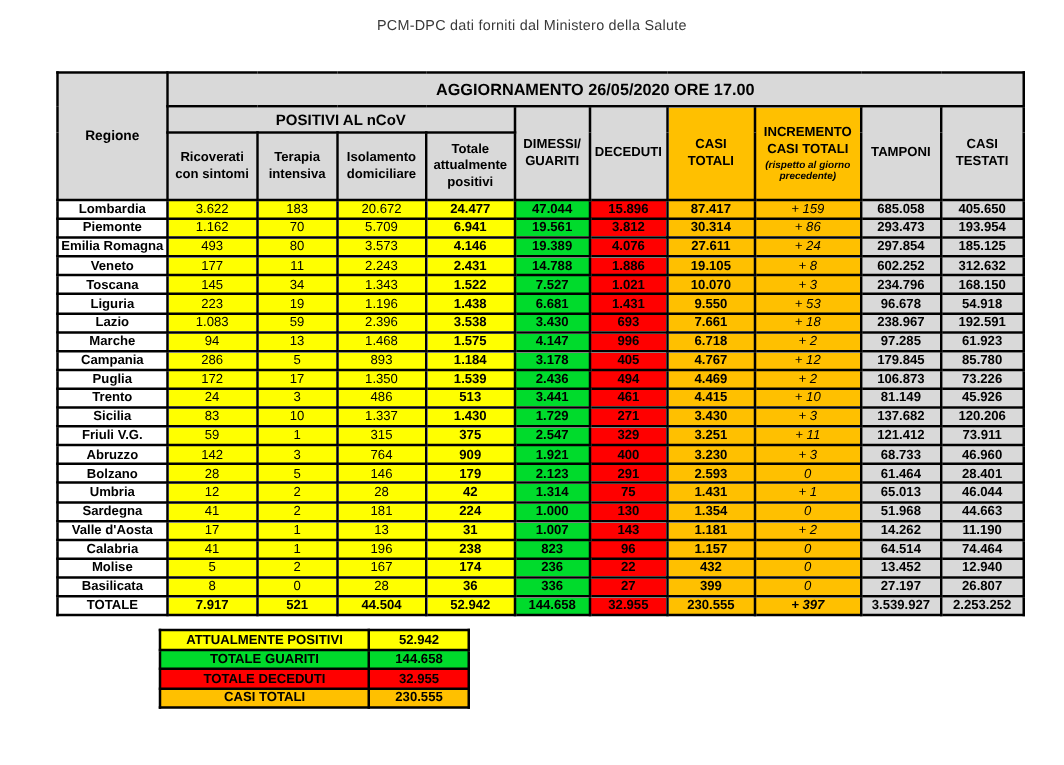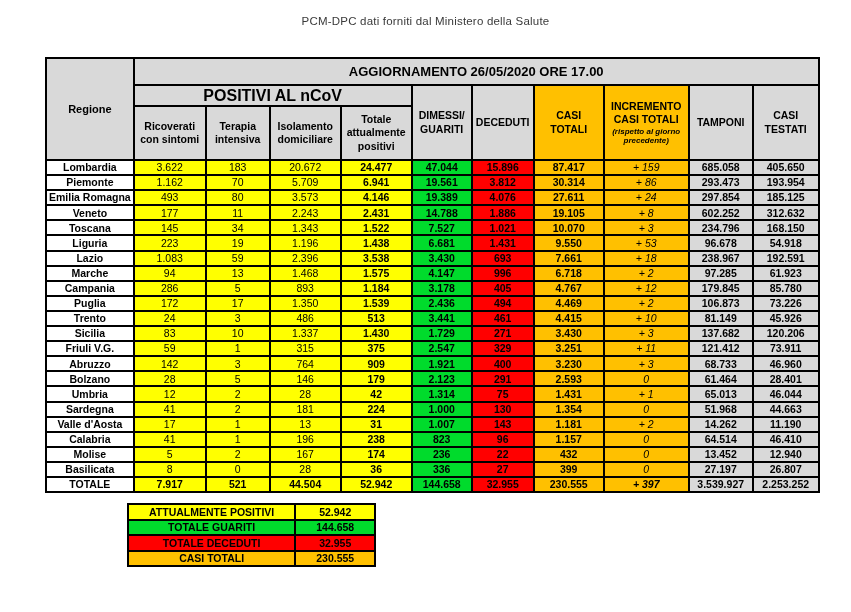--- a/index.html
+++ b/index.html
@@ -24,21 +24,21 @@
     border:2px solid var(--border); padding:0 2px; text-align:center;
     overflow:hidden;
   }
   th.banner{
     background:var(--header-gray); font-size:13px; font-weight:bold; height:25px;
   }
   th.regione-h{
     background:var(--header-gray); font-size:11px; font-weight:bold;margin-left:28px;
   }
   th.group{
-    background:var(--header-gray); font-size:16px; font-weight:bold; height:19px;
+    background:var(--header-gray); font-size:12px; font-weight:bold; height:19px;
   }
   tr.colhead th{ height:52px; }
   th.colh{
     font-size:10.5px; font-weight:bold; line-height:1.25;
   }
   th.gray{ background:var(--header-gray); }
   th.orange{ background:var(--orange); }
   .inc-note{
     display:block; font-size:8px; font-style:italic; font-weight:bold; line-height:1.15; margin-top:1px;
   }
@@ -350,21 +350,21 @@
         <td class="c-region">Calabria</td>
         <td class="c-yellow rg">41</td>
         <td class="c-yellow rg">1</td>
         <td class="c-yellow rg">196</td>
         <td class="c-yellow bd">238</td>
         <td class="c-green bd">823</td>
         <td class="c-red bd">96</td>
         <td class="c-orange bd">1.157</td>
         <td class="c-orange it">0</td>
         <td class="c-gray bd">64.514</td>
-        <td class="c-gray bd">46.410</td>
+        <td class="c-gray bd">74.464</td>
       </tr>
       <tr>
         <td class="c-region">Molise</td>
         <td class="c-yellow rg">5</td>
         <td class="c-yellow rg">2</td>
         <td class="c-yellow rg">167</td>
         <td class="c-yellow bd">174</td>
         <td class="c-green bd">236</td>
         <td class="c-red bd">22</td>
         <td class="c-orange bd">432</td>

